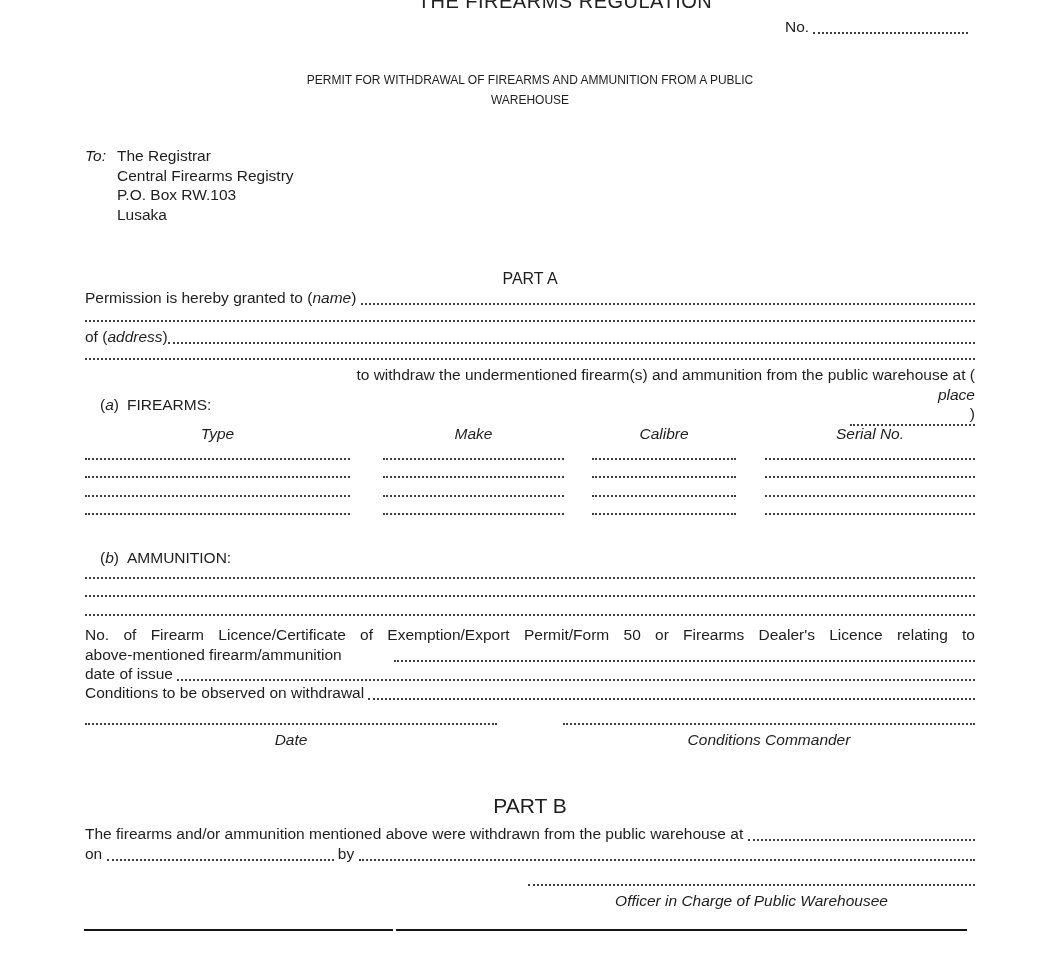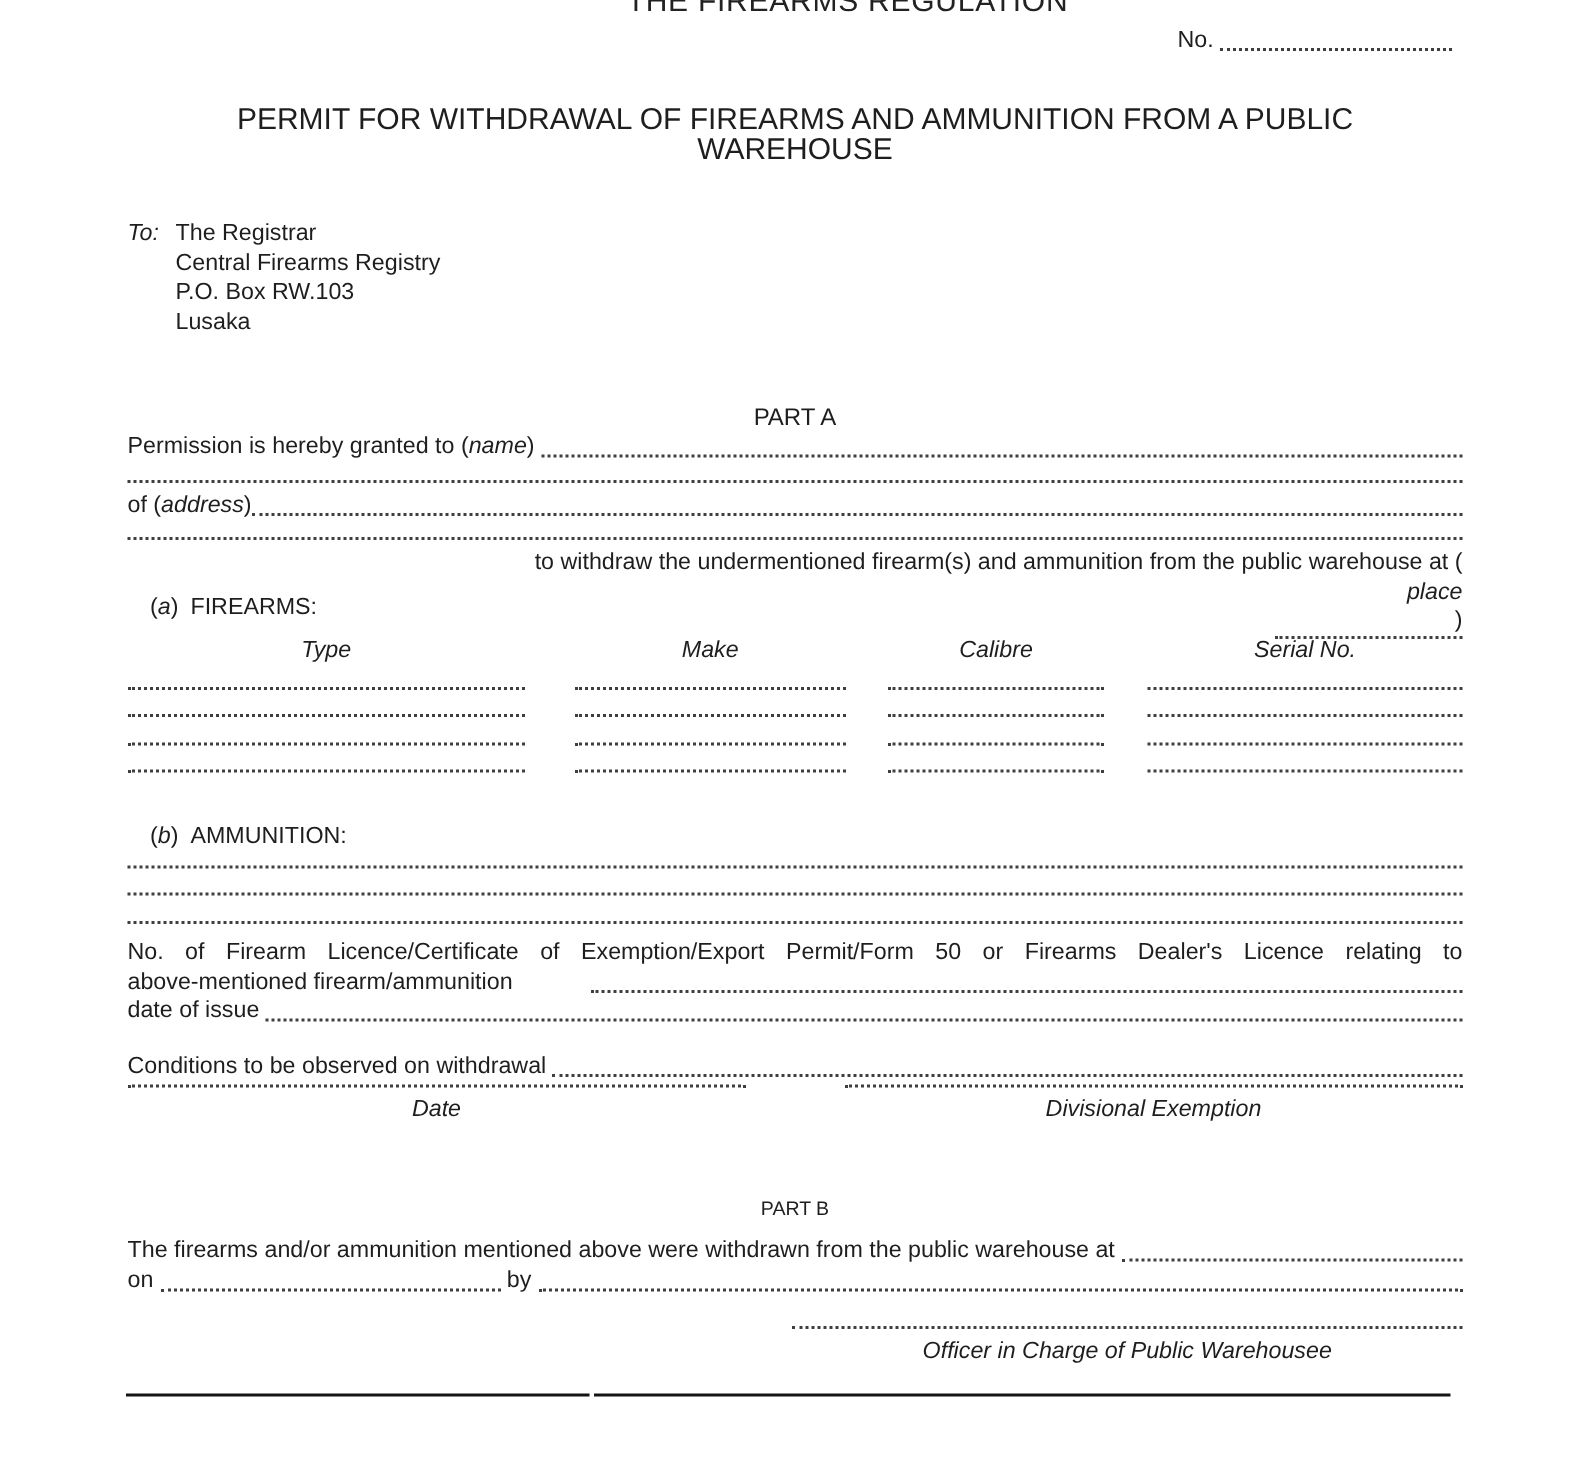--- a/index.html
+++ b/index.html
@@ -54,21 +54,21 @@
 
 <div class="page">
 
   <div class="cliptitle">THE FIREARMS REGULATION</div>
 
   <div class="abs flexline" style="left:785px; top:17px; width:183px;">
     <span>No. </span>
     <span class="dots grow"></span>
   </div>
 
-  <div class="abs center" style="left:85px; top:70px; width:890px; font-size:20px; line-height:20px;">
+  <div class="abs center" style="left:85px; top:70px; width:890px; font-size:12px; line-height:20px;">
     <div>PERMIT FOR WITHDRAWAL OF FIREARMS AND AMMUNITION FROM A PUBLIC</div>
     <div>WAREHOUSE</div>
   </div>
 
   <div class="abs" style="left:85px; top:146px; display:flex;">
     <div class="it" style="width:32px; flex:0 0 auto;">To:</div>
     <div>
       <div>The Registrar</div>
       <div>Central Firearms Registry</div>
       <div>P.O. Box RW.103</div>
@@ -146,31 +146,31 @@
 
   <div class="abs justify-full" style="left:85px; top:625px; width:890px;">No. of Firearm Licence/Certificate of Exemption/Export Permit/Form 50 or Firearms Dealer's Licence relating to</div>
   <div class="abs flexline" style="left:85px; top:645px; width:890px;gap:48px;">
     <span>above-mentioned firearm/ammunition </span>
     <span class="dots grow"></span>
   </div>
   <div class="abs flexline" style="left:85px; top:664px; width:890px;">
     <span>date of issue </span>
     <span class="dots grow"></span>
   </div>
-  <div class="abs flexline" style="left:85px; top:701px; width:890px;">
+  <div class="abs flexline" style="left:85px; top:683px; width:890px;">
     <span>Conditions to be observed on withdrawal </span>
     <span class="dots grow"></span>
   </div>
 
   <div class="rule" style="left:85px; top:723px; width:412px;"></div>
   <div class="rule" style="left:563px; top:723px; width:412px;"></div>
   <div class="abs center it" style="left:85px; top:730px; width:412px;">Date</div>
-  <div class="abs center it" style="left:563px; top:730px; width:412px;">Divisional Exemption</div>
+  <div class="abs center it" style="left:563px; top:730px; width:412px;">Conditions Commander</div>
 
-  <div class="abs center" style="left:85px; top:796px; width:890px; font-size:13px;">PART B</div>
+  <div class="abs center" style="left:85px; top:796px; width:890px; font-size:21px;">PART B</div>
 
   <div class="abs flexline" style="left:85px; top:824px; width:890px;">
     <span>The firearms and/or ammunition mentioned above were withdrawn from the public warehouse at </span>
     <span class="dots grow"></span>
   </div>
   <div class="abs flexline" style="left:85px; top:844px; width:890px;">
     <span>on </span>
     <span class="dots fixed" style="width:227px;"></span>
     <span> by </span>
     <span class="dots grow"></span>

